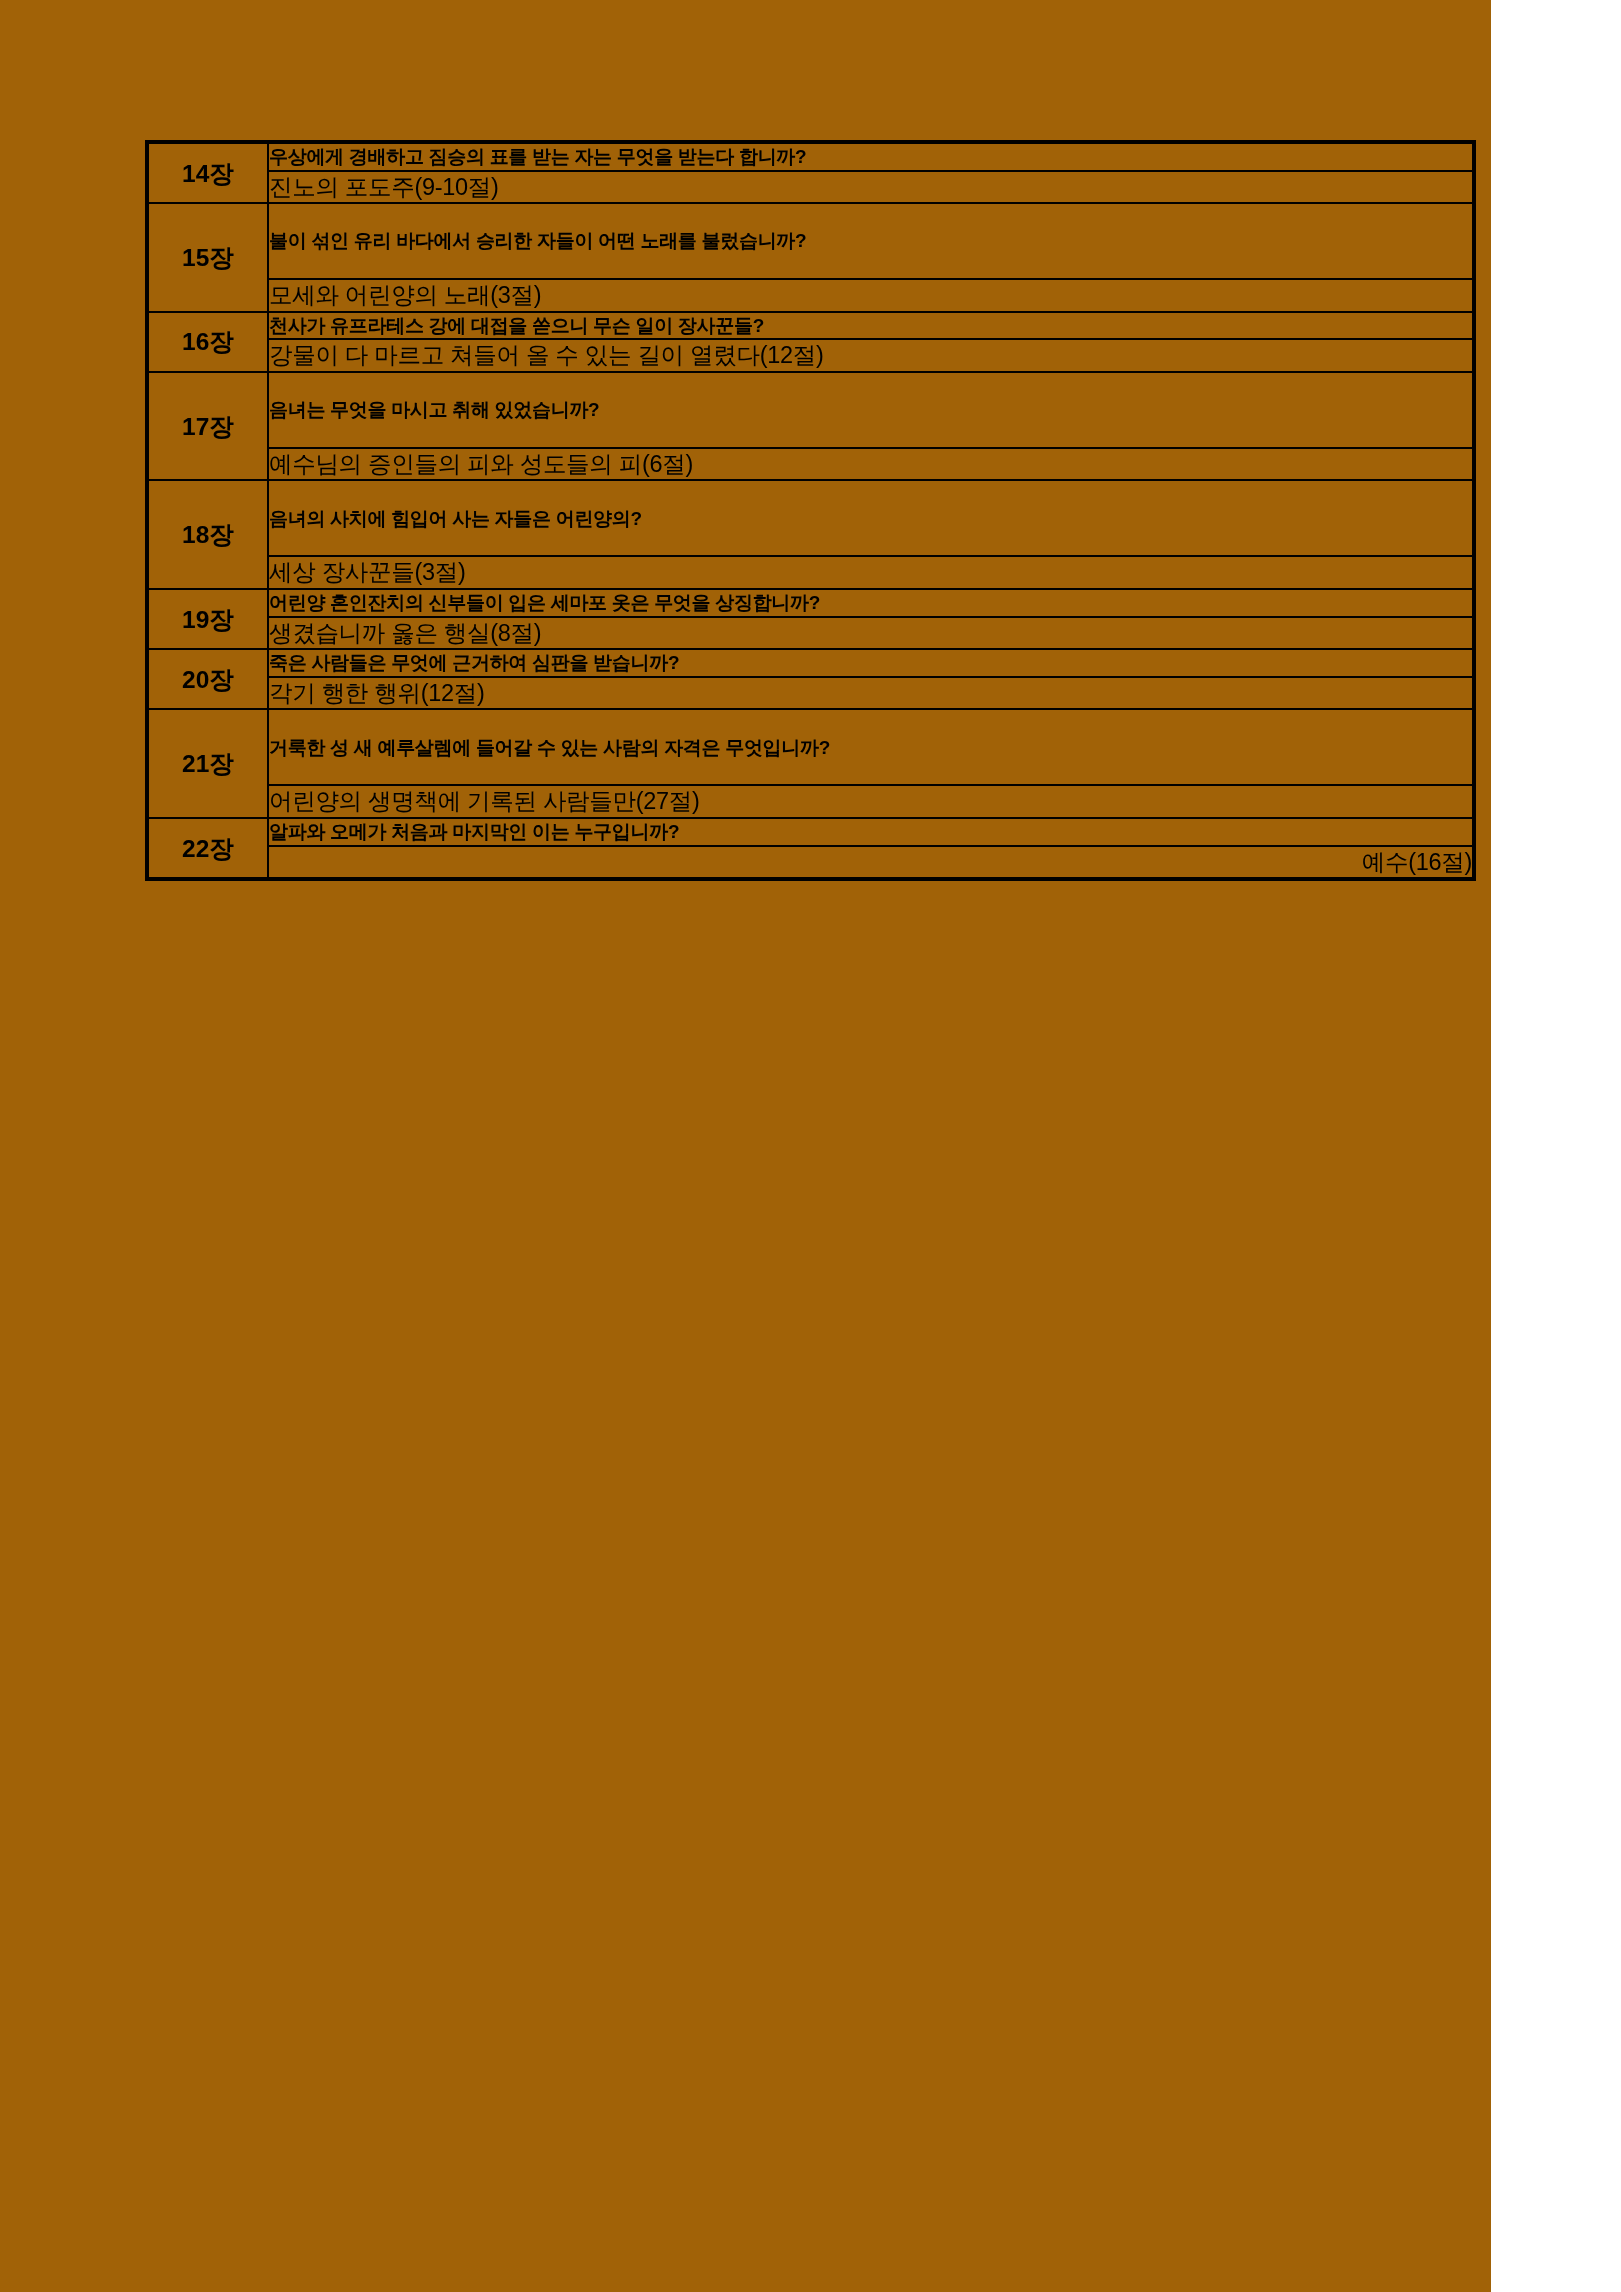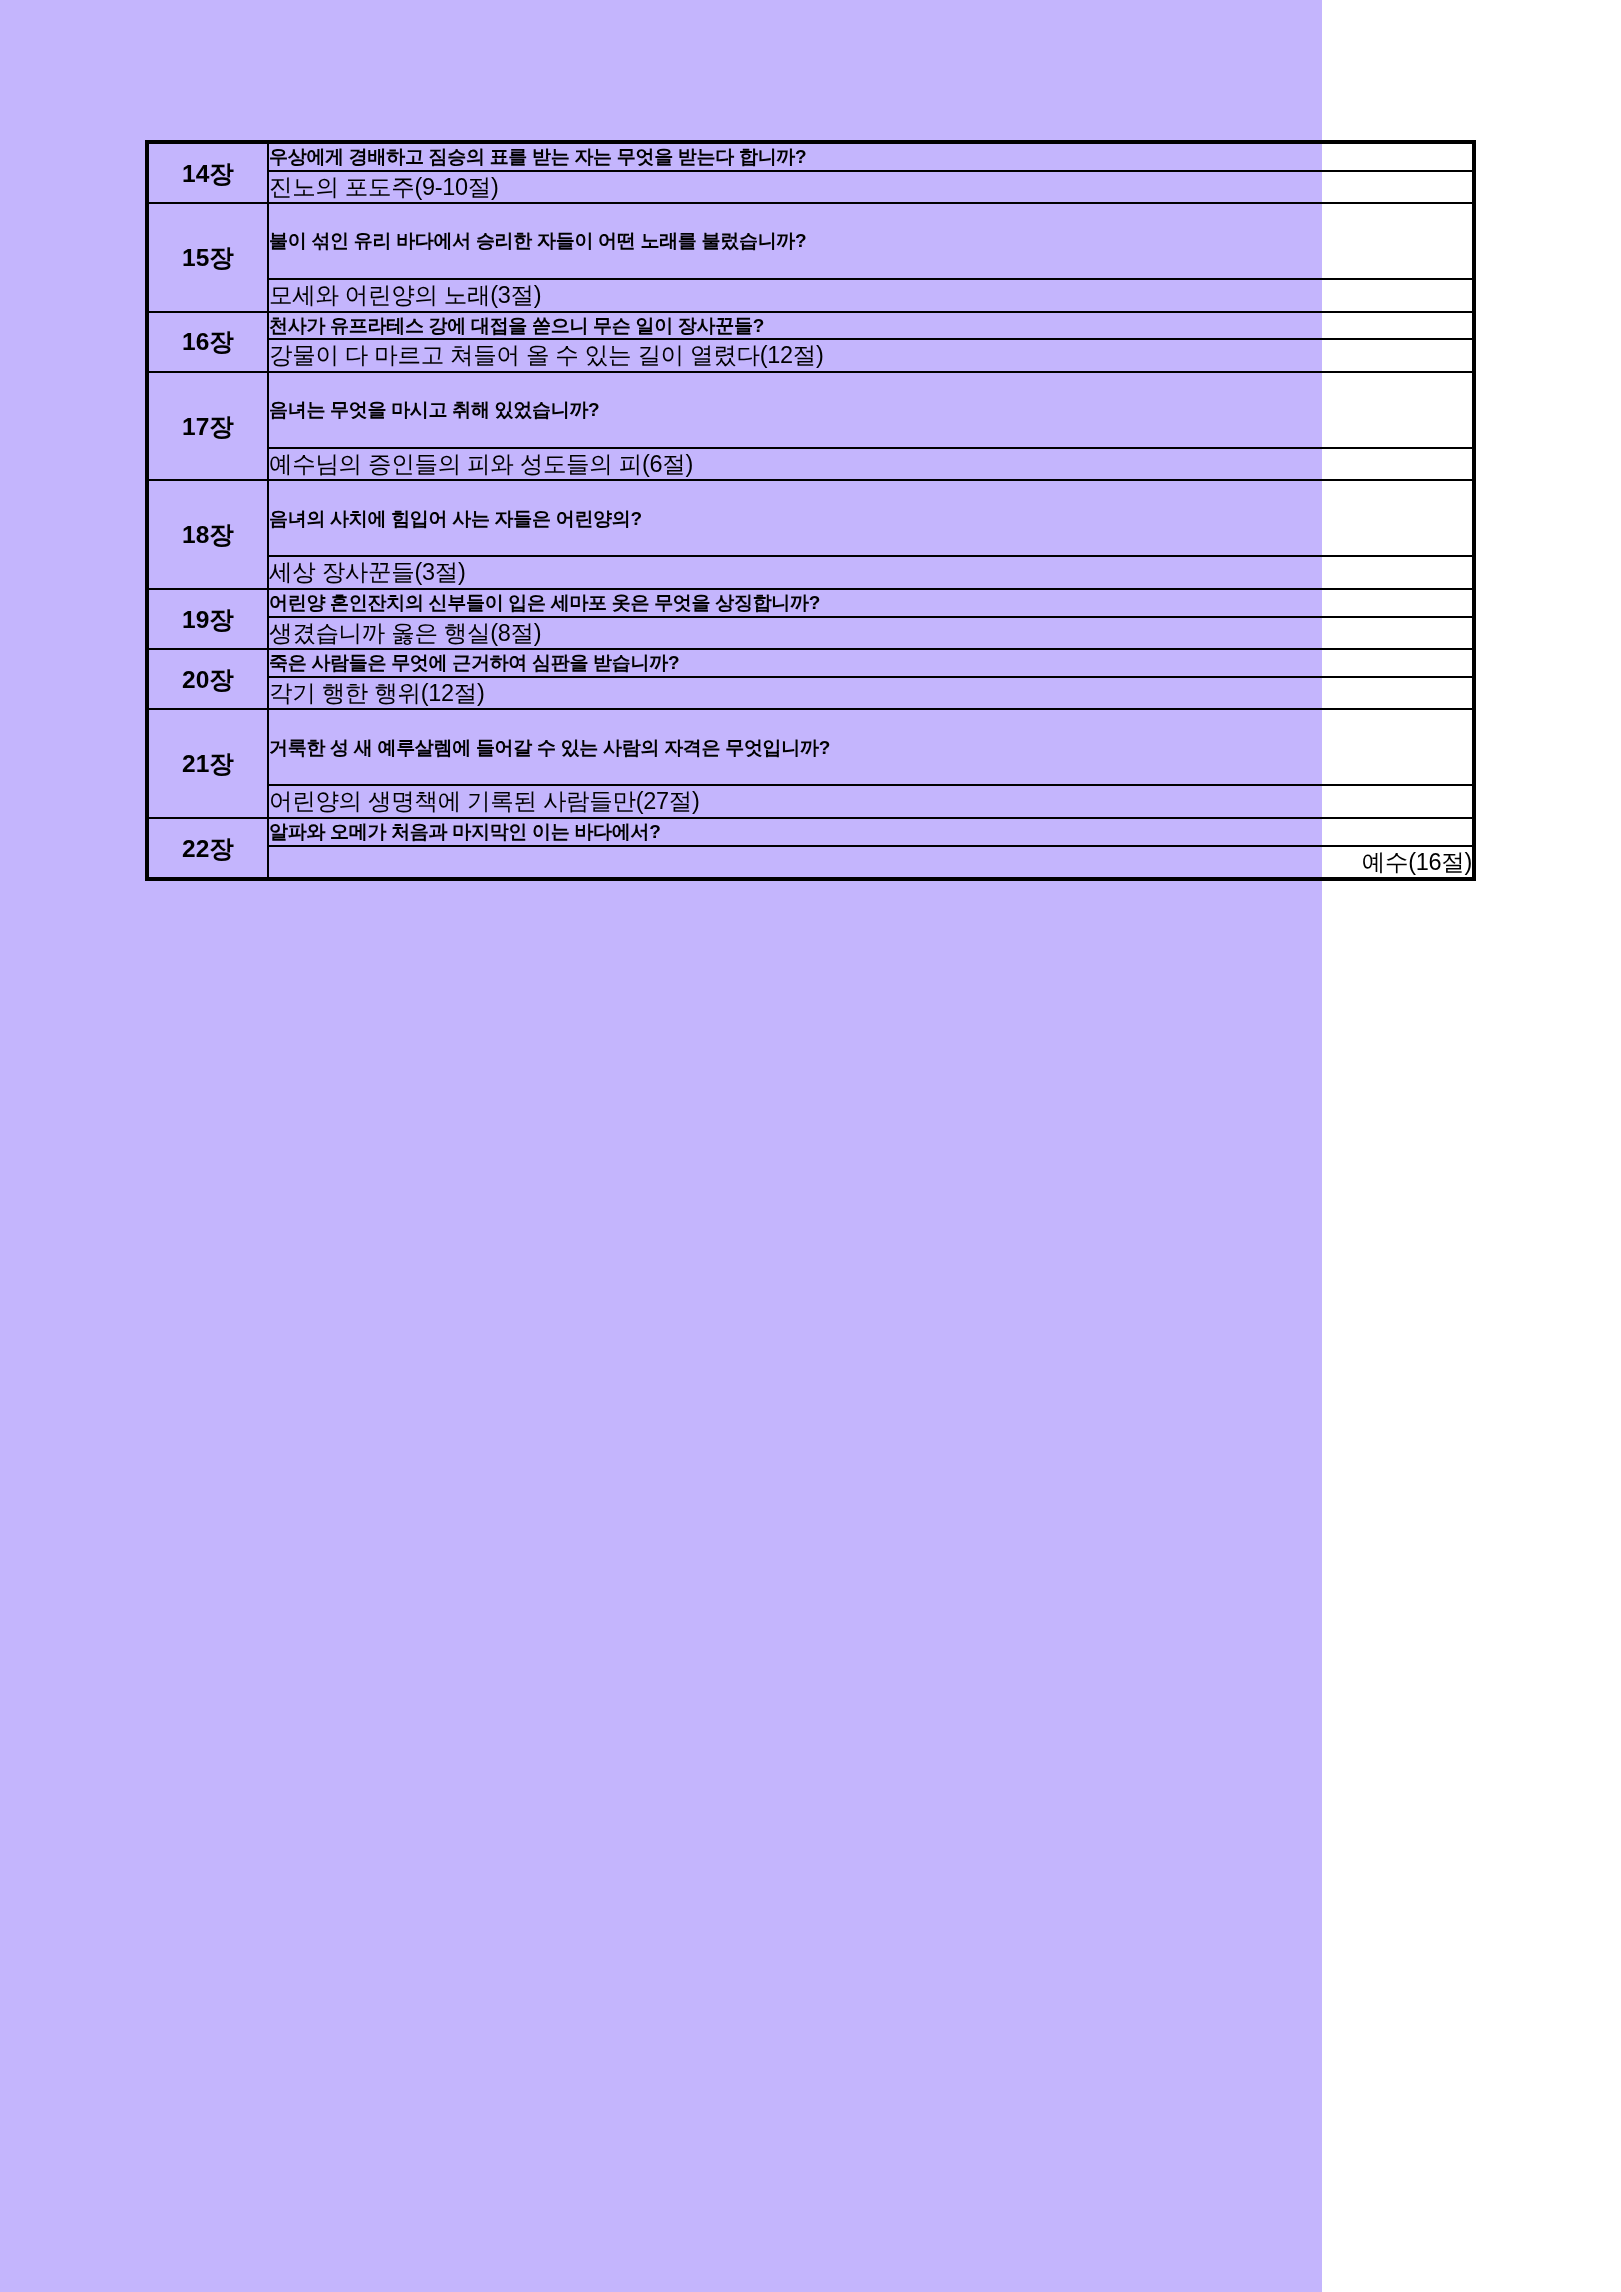--- a/index.html
+++ b/index.html
@@ -11,24 +11,23 @@
     width: 1621px;
     height: 2293px;
     font-family: "Liberation Sans", sans-serif;
     color: #000000;
     position: relative;
   }
   .page {
     position: absolute;
     left: 0;
     top: 0;
-    width: 1306px;
+    width: 1491px;
     height: 2293px;
-    background: #c4b5fd;
-    padding-left: 16px;
+    background: #a16207;
   }
   .qa-table {
     position: absolute;
     left: 145px;
     top: 140px;
     width: 1331px;
     border-collapse: collapse;
     table-layout: fixed;
   }
   .qa-table td {
@@ -134,21 +133,21 @@
       <tr class="q-row">
         <td class="chapter-cell" rowspan="2">21장</td>
         <td class="q-cell" style="height:74px;">거룩한 성 새 예루살렘에 들어갈 수 있는 사람의 자격은 무엇입니까?</td>
       </tr>
       <tr class="a-row">
         <td class="a-cell">어린양의 생명책에 기록된 사람들만(27절)</td>
       </tr>
 
       <tr class="q-row">
         <td class="chapter-cell" rowspan="2">22장</td>
-        <td class="q-cell">알파와 오메가 처음과 마지막인 이는 바다에서?</td>
+        <td class="q-cell">알파와 오메가 처음과 마지막인 이는 누구입니까?</td>
       </tr>
       <tr class="a-row grp-last">
         <td class="a-cell">예수(16절)</td>
       </tr>
 
     </tbody>
   </table>
 </div>
 
 

